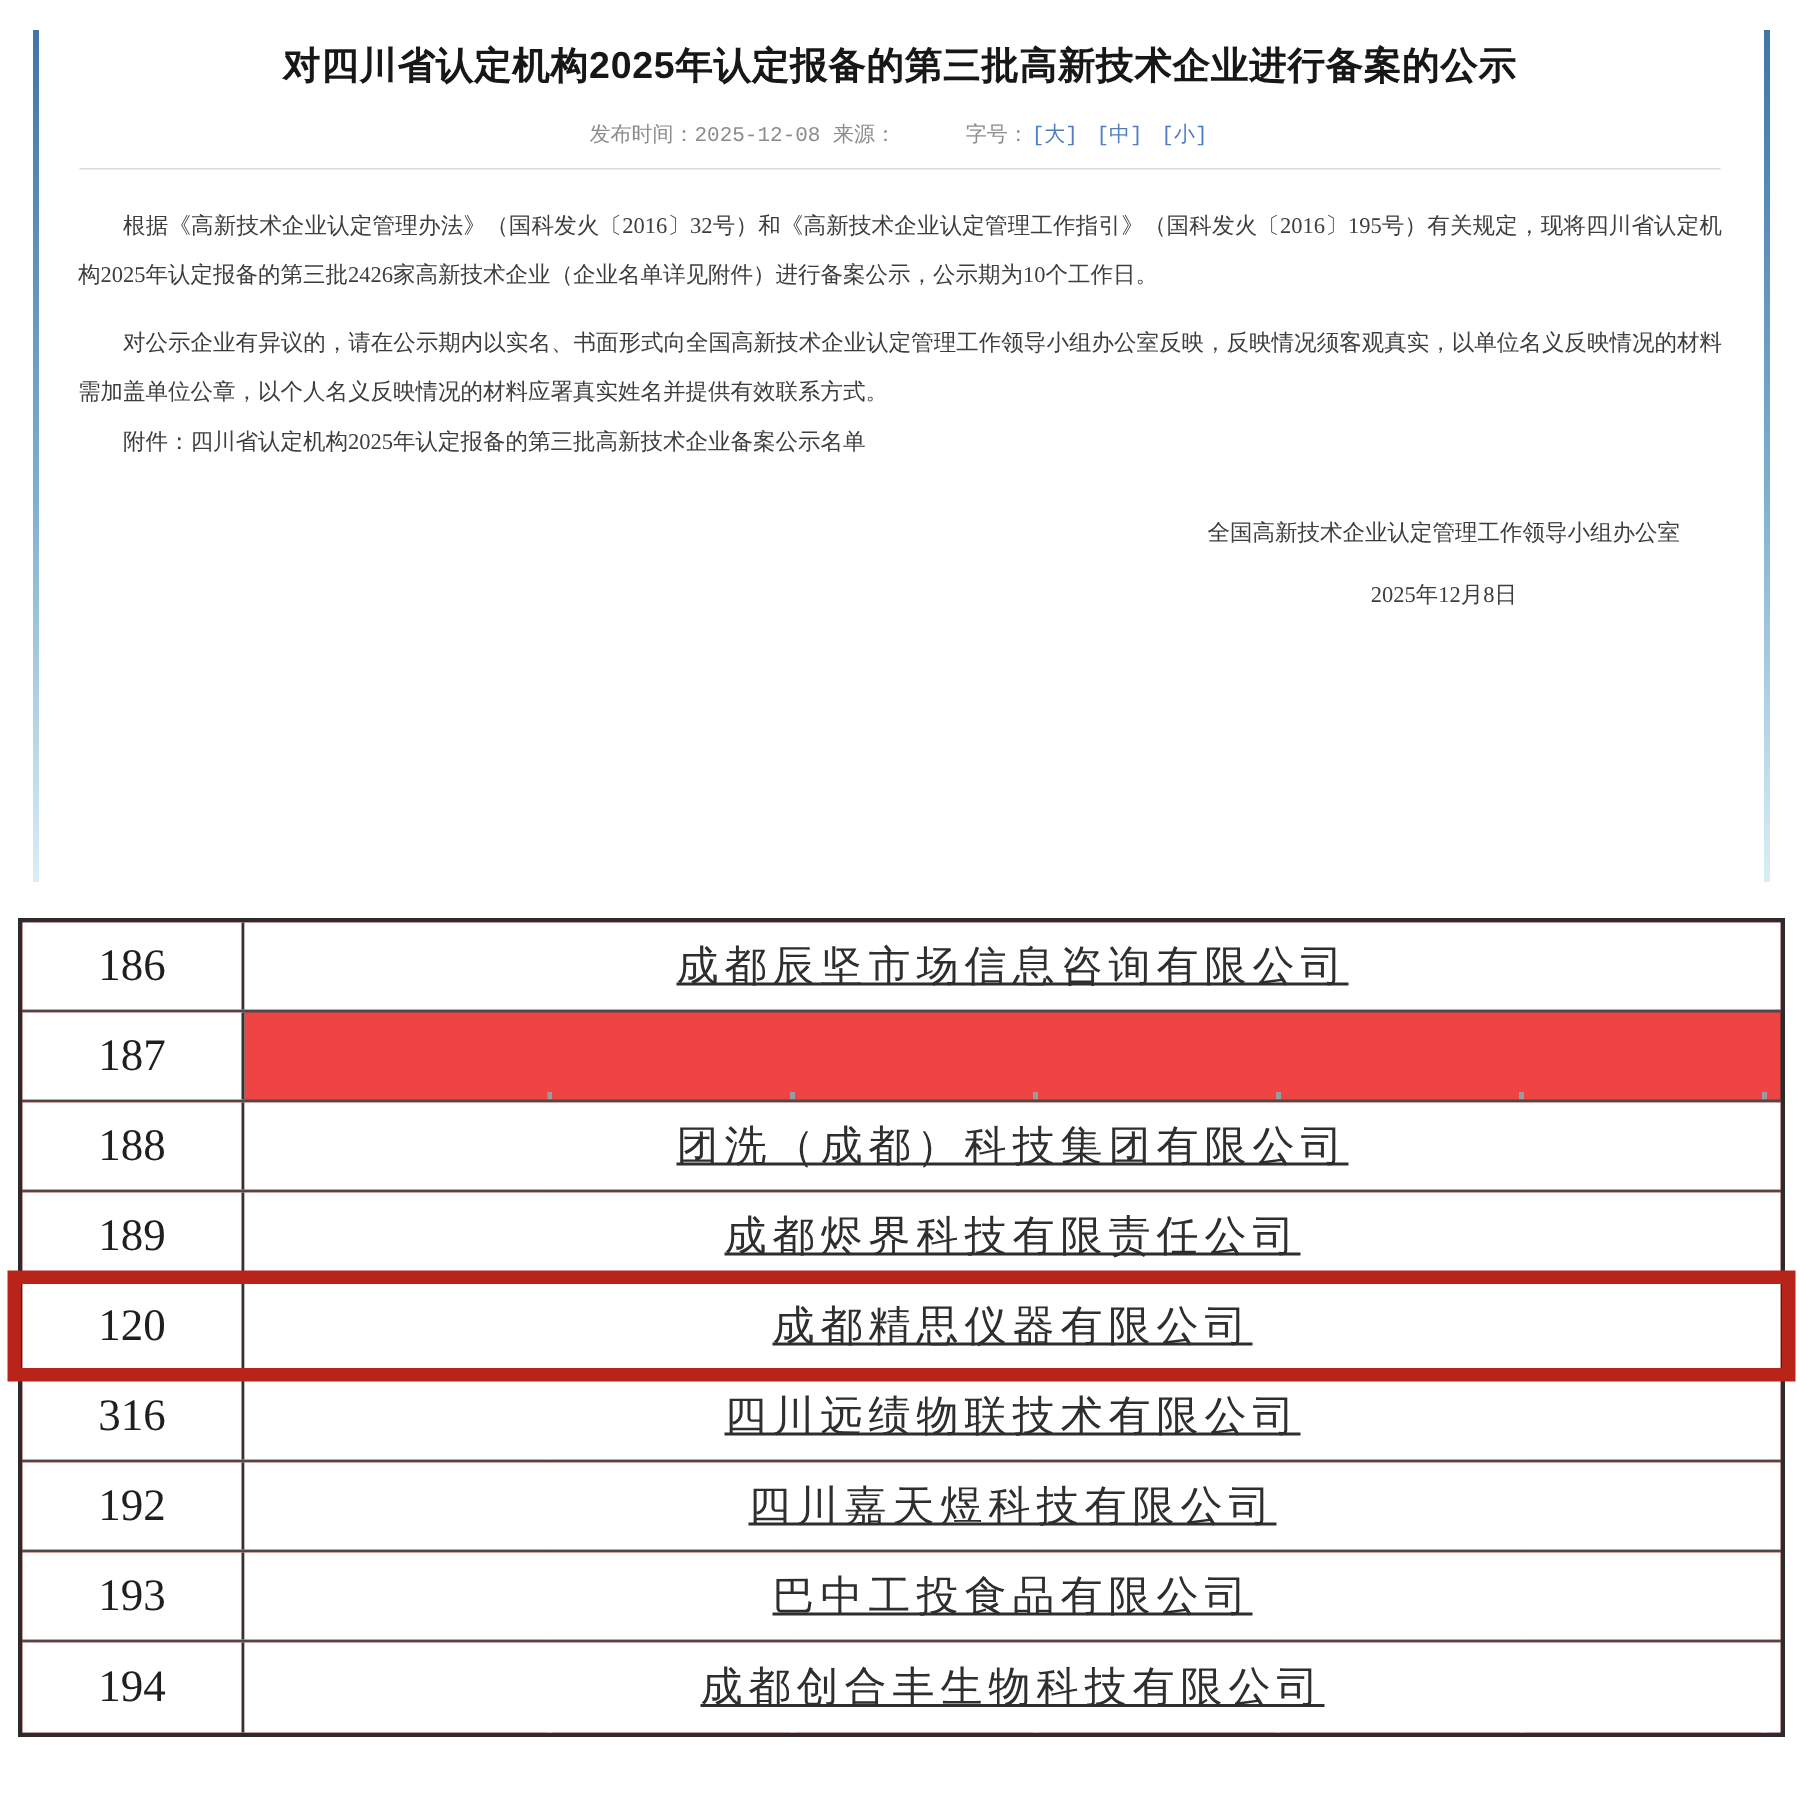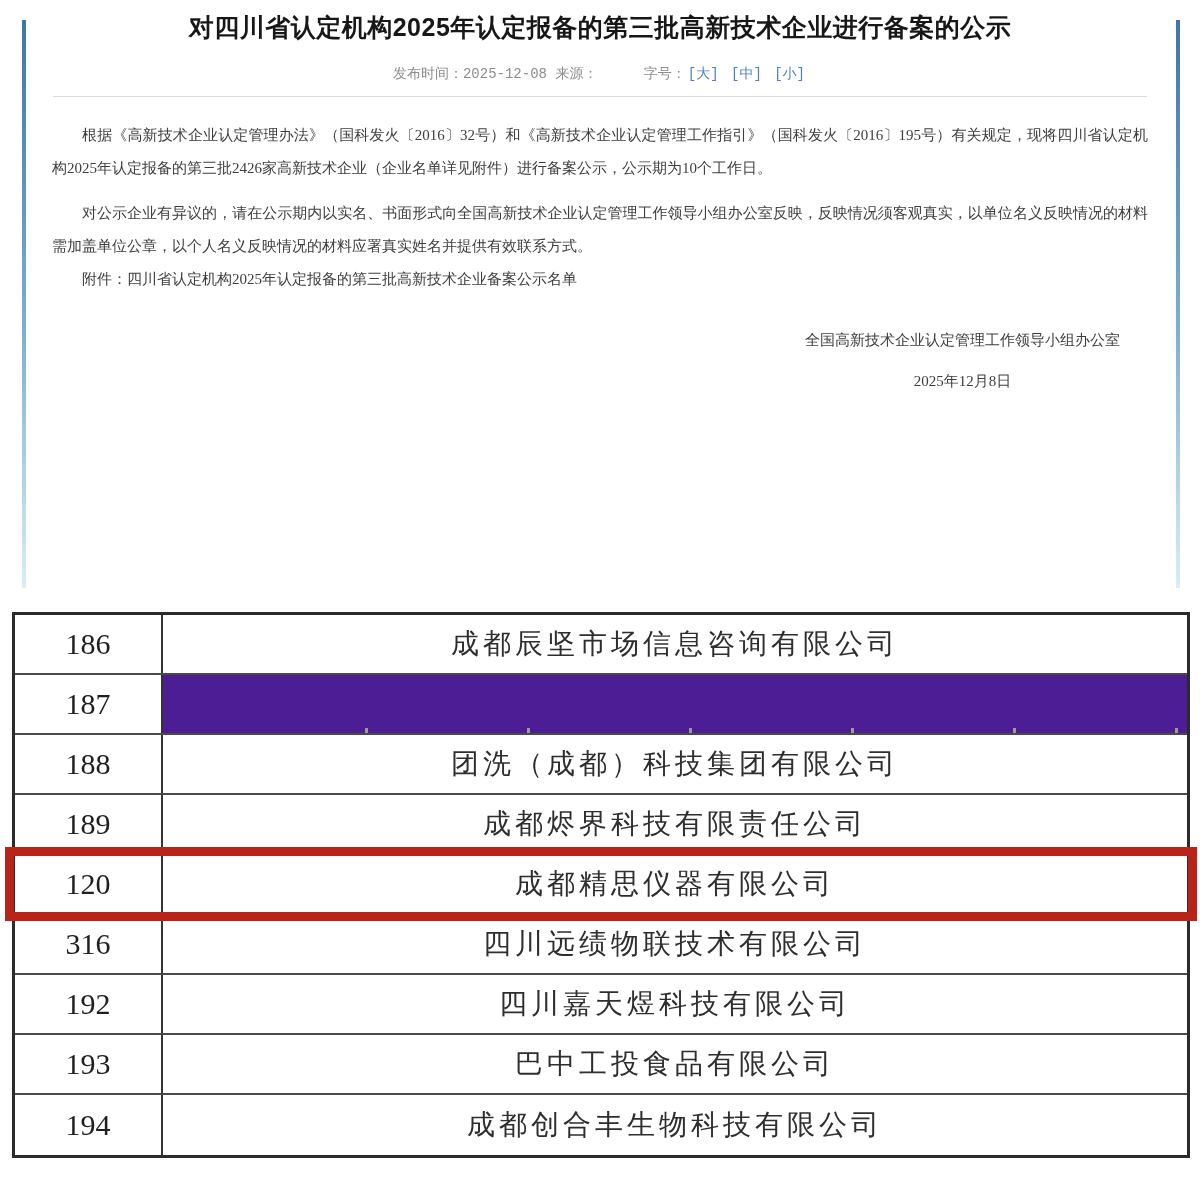--- a/index.html
+++ b/index.html
@@ -23,21 +23,21 @@
     position: absolute;
     top: 20px;
     width: 4px;
     height: 568px;
     background: linear-gradient(to bottom, #3f76a9 0%, #7fb0cf 55%, #d9eef5 100%);
   }
   .blue-line.left  { left: 22px; }
   .blue-line.right { right: 20px; }
 
   .doc-title {
-    padding-top: 11px;
+    padding-top: 27px;
     text-align: center;
     font-family: "Liberation Sans", "DejaVu Sans", sans-serif;
     font-weight: bold;
     font-size: 25px;
     color: #171717;
     letter-spacing: 0.5px;
   }
   .meta-bar {
     margin-top: 21px;
     text-align: center;
@@ -76,21 +76,21 @@
     margin: 28px 28px 0 auto;
     text-align: center;
   }
   .sign-date { margin-top: 8px; }
 
   
   .tbl {
     position: relative;
     margin: 16px 10px 0 12px;
     border: 3px solid #2b2b2b;
-    background: #4c1d95;
+    background: #ef4444;
   }
   .trow {
     position: relative;
     display: flex;
     height: 60px;
     border-bottom: 2px solid #4a4a4a;
     
     background-image: repeating-linear-gradient(90deg, #9b9b9b 0 3px, transparent 3px 162px);
     background-size: 100% 5px;
     background-position: 350px bottom;
@@ -109,20 +109,21 @@
   }
   .cell-name {
     flex: 1;
     display: flex;
     align-items: center;
     justify-content: center;
     font-size: 28px;
     letter-spacing: 4px;
     color: #2e2e2e;
     background: #ffffff;
+    text-decoration: underline;
   }
   .red-frame { display: none; }
   .trow.highlight .red-frame {
     display: block;
     position: absolute;
     top: -8px;
     bottom: -8px;
     left: -10px;
     right: -10px;
     border: 9px solid #b9241a;

